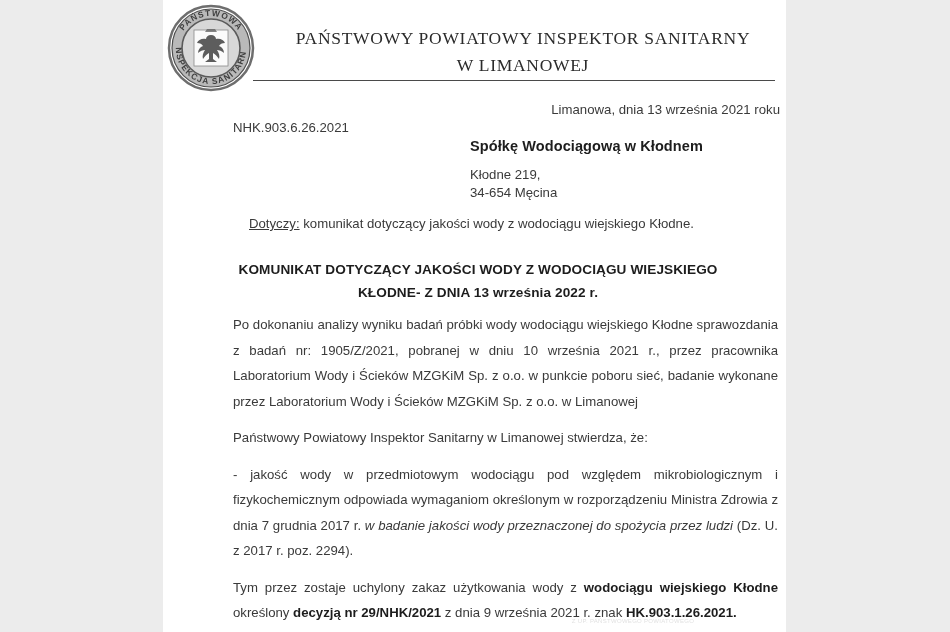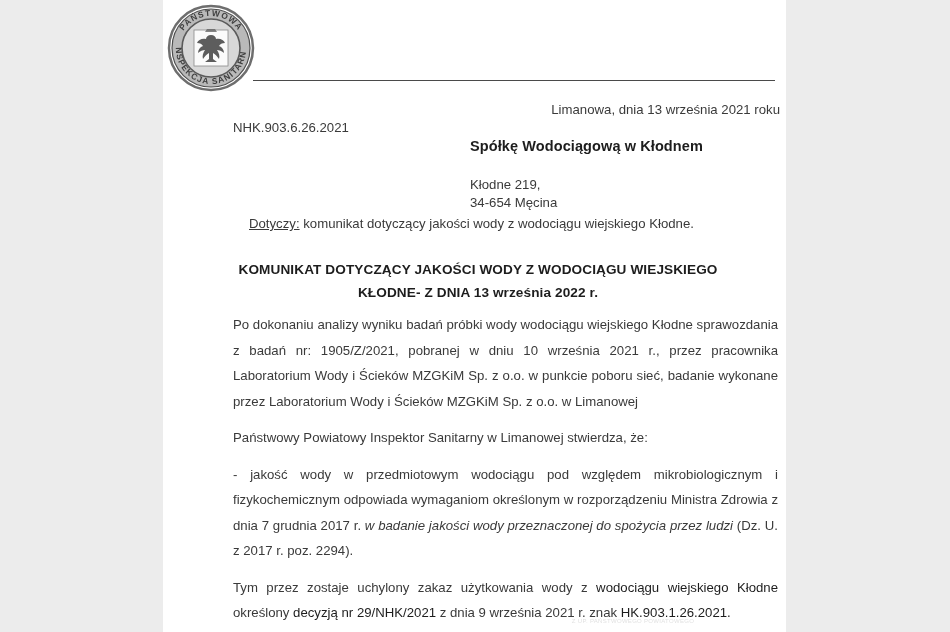--- a/index.html
+++ b/index.html
@@ -101,21 +101,21 @@
     font-weight: bold;
     color: #1d1d1d;
     letter-spacing: 0.1px;
   }
   .addressee-street,
   .addressee-city {
     font-size: 13.2px;
     color: #3a3a3a;
     line-height: 18px;
   }
-  .addressee-street { margin-top: 22px; }
+  .addressee-street { margin-top: 12px; }
 
   
   .subject {
     position: absolute;
     left: 86px;
     top: 216px;
     width: 545px;
     font-size: 13.2px;
     color: #3a3a3a;
   }
@@ -144,21 +144,21 @@
     left: 70px;
     top: 312px;
     width: 545px;
     font-size: 13.2px;
     line-height: 25.5px;
     color: #3a3a3a;
   }
   .body-text p { margin: 0 0 11px 0; }
   .p-justify { text-align: justify; }
   .ital { font-style: italic; }
-  .bold { font-weight: normal; color: #1d1d1d; }
+  .bold { font-weight: bold; color: #1d1d1d; }
 
   .footer-faint {
     position: absolute;
     left: 330px;
     top: 618px;
     width: 280px;
     font-size: 6px;
     color: #e2e2e2;
     text-align: center;
     letter-spacing: 0.3px;
@@ -191,20 +191,24 @@
           </g>
           <text font-family="Liberation Sans, sans-serif" font-size="8.4" font-weight="bold" fill="#3f3f3f" letter-spacing="1.1">
             <textPath href="#ringTop" startOffset="50%" text-anchor="middle">PAŃSTWOWA</textPath>
           </text>
           <text font-family="Liberation Sans, sans-serif" font-size="8.4" font-weight="bold" fill="#3f3f3f" letter-spacing="1.1">
             <textPath href="#ringBot" startOffset="50%" text-anchor="middle">INSPEKCJA SANITARNA</textPath>
           </text>
         </svg>
       </div>
 
+      <div class="office-name">
+        <span>PAŃSTWOWY POWIATOWY INSPEKTOR SANITARNY</span>
+        <span class="line2">W LIMANOWEJ</span>
+      </div>
 
       <div class="rule"></div>
     </div>
 
     <div class="date-line">Limanowa, dnia 13 września 2021 roku</div>
     <div class="ref-no">NHK.903.6.26.2021</div>
 
     <div class="addressee">
       <div class="addressee-name">Spółkę Wodociągową w Kłodnem</div>
       <div class="addressee-street">Kłodne 219,</div>

